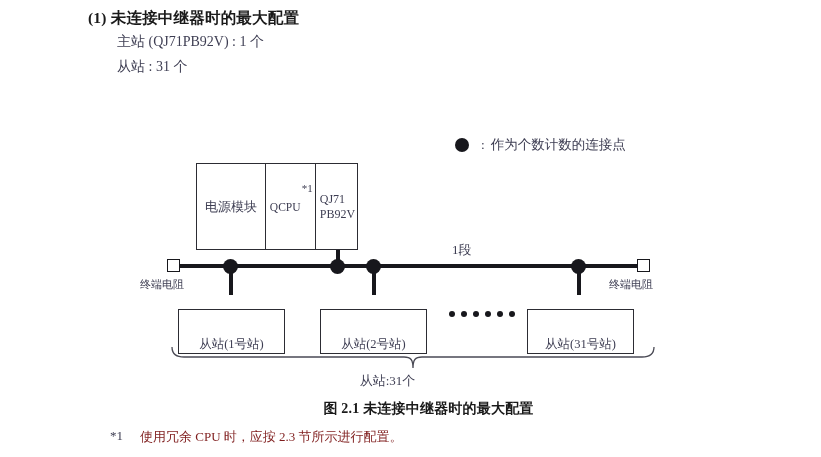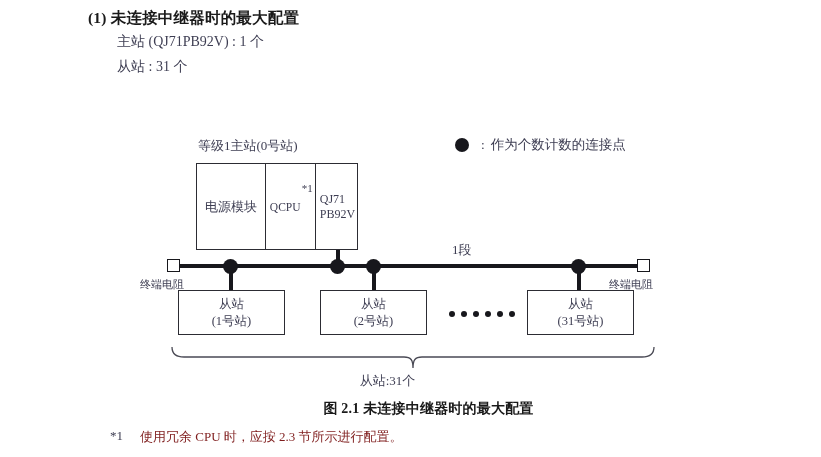--- a/index.html
+++ b/index.html
@@ -153,28 +153,28 @@
   .bus-dot {
     position: absolute;
     width: 15px; height: 15px;
     border-radius: 50%;
     background: #17171c;
     top: 258.5px;
   }
 
   .slave-box {
     position: absolute;
-    top: 290px;
+    top: 309px;
     height: 45px;
     border: 1.3px solid #2c2c33;
     box-sizing: border-box;
     background: #ffffff;
     display: flex;
-    flex-direction: column;
-    align-items: center;
+    flex-direction: row;
+    align-items: flex-end;
     justify-content: center;
     font-size: 12.5px;
     line-height: 1.35;
     color: #3d3d52;
   }
 
   .ellipsis-dots {
     position: absolute;
     left: 449px; top: 311px;
     display: flex;
@@ -240,21 +240,20 @@
   <div class="hdr-line hdr-line-2">从站 : 31 个</div>
 
   <div class="legend">
     <span class="legend-dot"></span>
     <span class="legend-colon">:</span>
     <span class="legend-text">作为个数计数的连接点</span>
   </div>
 
   <div class="diagram">
 
-    <div class="master-label">等级1主站(0号站)</div>
 
     <div class="module-rack">
       <div class="mod-cell mod-power">
         <span>电源模块</span>
       </div>
       <div class="mod-cell mod-cpu">
         <span class="mod-cpu-label">QCPU</span>
         <span class="mod-star">*1</span>
       </div>
       <div class="mod-cell mod-net">

